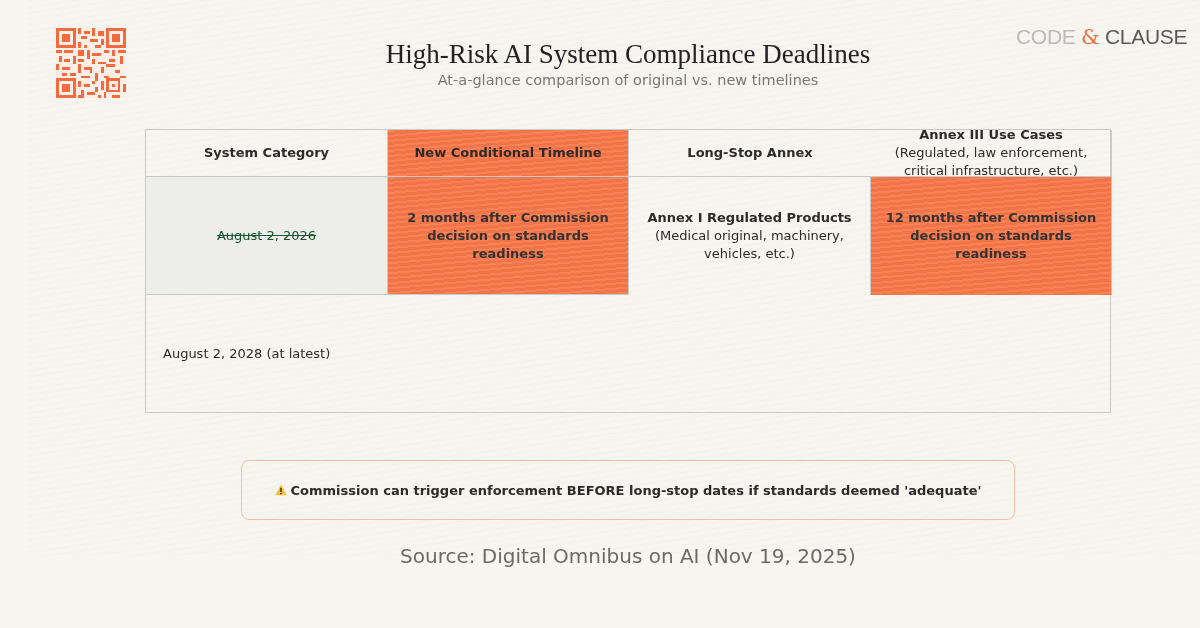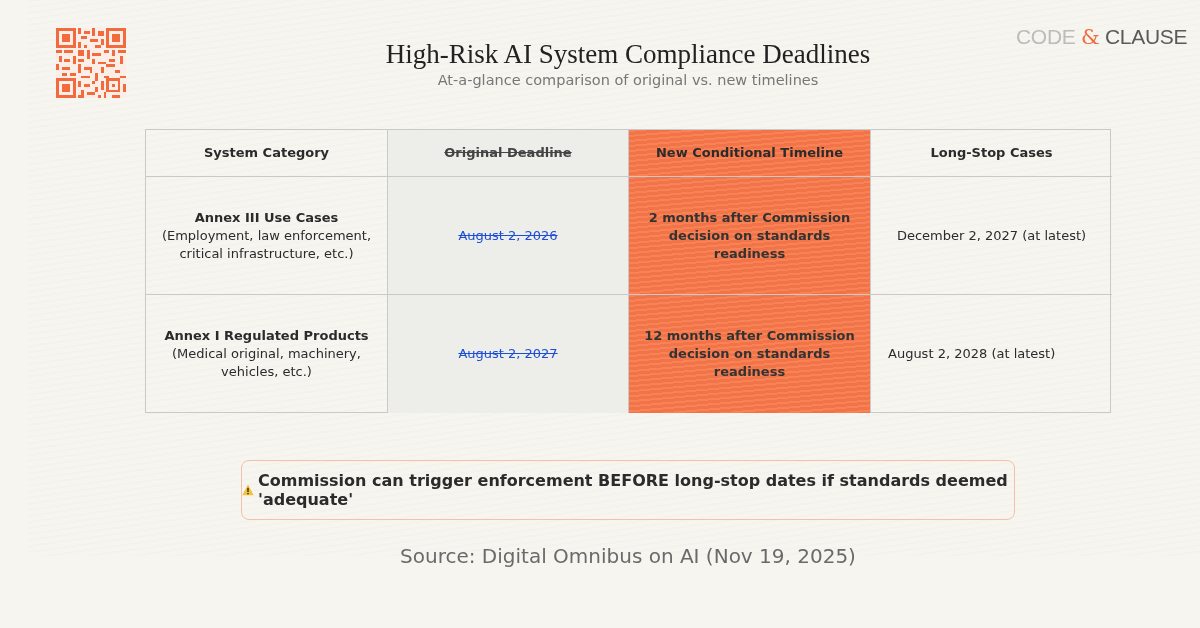--- a/index.html
+++ b/index.html
@@ -60,34 +60,34 @@
     }
     .cell.last-col { border-right: none; }
     .cell.last-row { border-bottom: none; }
     .cell.grey { background: #ededea; }
     .cell.orange {
       background:
         repeating-linear-gradient(175deg, rgba(255,255,255,0.07) 0px, rgba(255,255,255,0.07) 2px, rgba(0,0,0,0.03) 2px, rgba(0,0,0,0.03) 5px),
         #f9784a;
     }
     .hdr { font-weight: bold; font-size: 13px; }
-    .strike { text-decoration: line-through; color: #1d4ed8; }
+    .strike { text-decoration: line-through; color: #14532d; }
     .hdr.strike { color: #444; }
     .cat { display: flex; flex-direction: column; align-items: center; }
     .cat .cat-title { font-weight: bold; }
     .cat .cat-desc { font-weight: normal; }
     .timeline { font-weight: bold; font-size: 13px; color: #333; }
     .left-align { justify-content: flex-start; padding-left: 17px; }
 
     .warning-box {
       position: absolute; left: 213px; top: 460px;
       width: 774px; height: 60px;
       border: 1px solid #f5c0a8; border-radius: 8px;
       display: flex; align-items: center; justify-content: center;
-      font-size: 16px; font-weight: bold; color: #2b2b2b;
+      font-size: 13px; font-weight: bold; color: #2b2b2b;
     }
     .warn-icon {
       display: inline-block; width: 12px; height: 12px; margin-right: 4px;
       vertical-align: -1px;
     }
     .warn-icon svg { display: block; width: 12px; height: 12px; }
 
     .source {
       position: absolute; left: 0; right: 0; top: 544px;
       text-align: center; font-size: 20px; color: #6a6a6a;
@@ -182,48 +182,41 @@
   <div class="brand">
     <span class="b1">CODE </span><span class="amp">&amp;</span><span class="b2"> CLAUSE</span>
   </div>
 
   <div class="title">High-Risk AI System Compliance Deadlines</div>
   <div class="subtitle">At-a-glance comparison of original vs. new timelines</div>
 
   <div class="table">
 
     <div class="cell hdr">System Category</div>
-    <div class="cell hdr grey strike">Original Deadline</div>
     <div class="cell hdr orange">New Conditional Timeline</div>
-    <div class="cell hdr last-col">Long-Stop Cases</div>
+    <div class="cell hdr last-col">Long-Stop Annex</div>
 
     <div class="cell">
       <div class="cat">
         <span class="cat-title">Annex III Use Cases</span>
-        <span class="cat-desc">(Employment, law enforcement, critical infrastructure, etc.)</span>
+        <span class="cat-desc">(Regulated, law enforcement, critical infrastructure, etc.)</span>
       </div>
     </div>
     <div class="cell grey">
       <span class="strike">August 2, 2026</span>
     </div>
     <div class="cell orange">
       <span class="timeline">2 months after Commission decision on standards readiness</span>
-    </div>
-    <div class="cell last-col">
-      <span>December 2, 2027 (at latest)</span>
     </div>
 
     <div class="cell last-row">
       <div class="cat">
         <span class="cat-title">Annex I Regulated Products</span>
         <span class="cat-desc">(Medical original, machinery, vehicles, etc.)</span>
       </div>
-    </div>
-    <div class="cell grey last-row">
-      <span class="strike">August 2, 2027</span>
     </div>
     <div class="cell orange last-row">
       <span class="timeline">12 months after Commission decision on standards readiness</span>
     </div>
     <div class="cell last-col last-row left-align">
       <span>August 2, 2028 (at latest)</span>
     </div>
   </div>
 
   <div class="warning-box">

